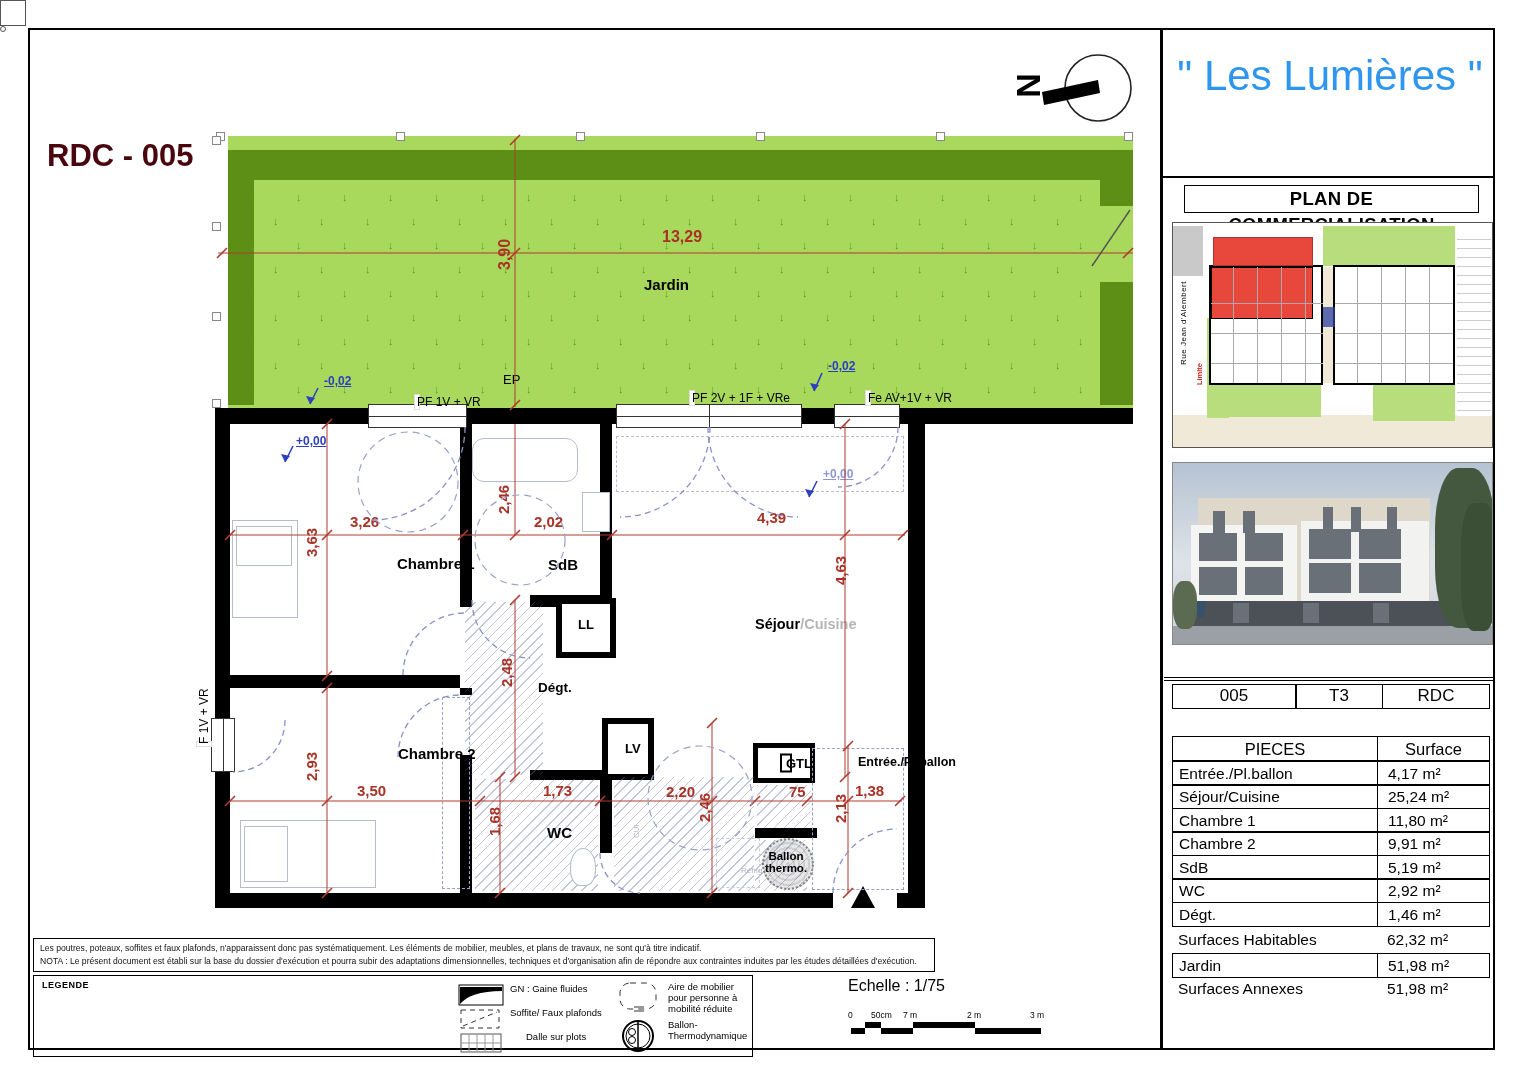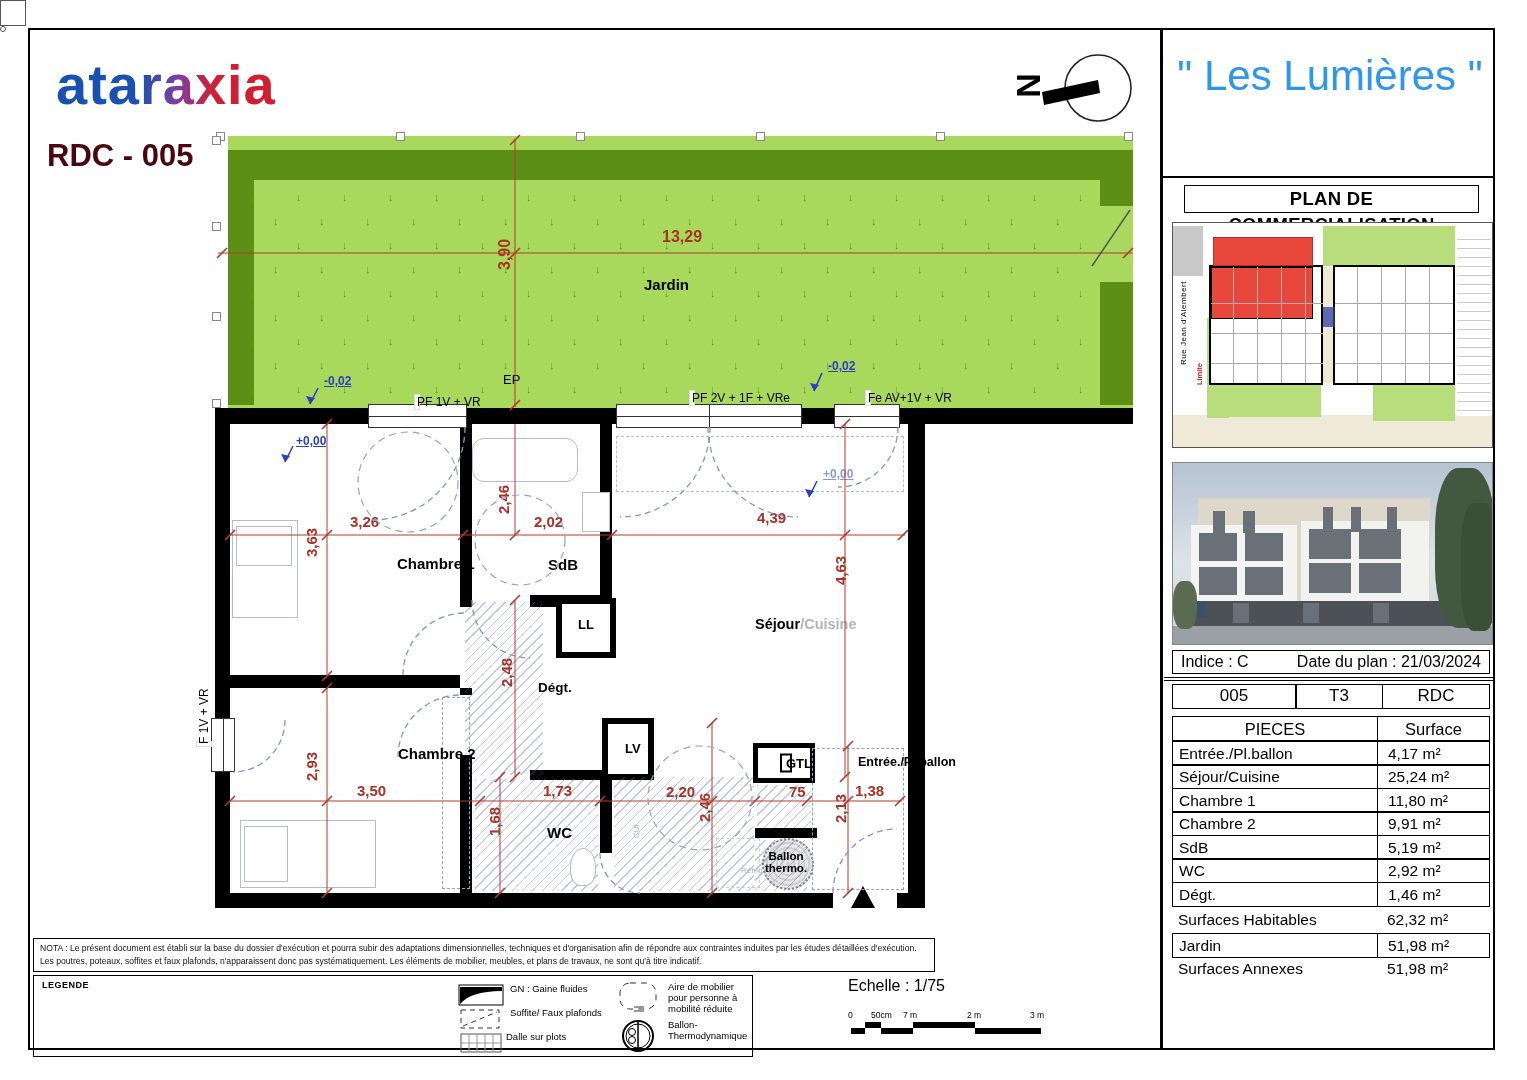--- a/index.html
+++ b/index.html
@@ -25,21 +25,21 @@
   .siteplan{position:absolute;left:1172px;top:222px;width:321px;height:226px;border:1px solid #555;
             box-sizing:border-box;background:#fff;overflow:hidden;}
   .photo{position:absolute;left:1172px;top:462px;width:321px;height:183px;border:1px solid #888;
          box-sizing:border-box;background:linear-gradient(#b6c3d2,#dde3e8 55%,#cfd5da);overflow:hidden;}
   .meta-row{position:absolute;left:1172px;top:650px;width:318px;height:24px;border:1.5px solid #000;
             box-sizing:border-box;display:flex;justify-content:space-between;align-items:center;
             font-size:16px;padding:0 8px;}
   .dbl{position:absolute;left:1164px;width:330px;height:4px;border-top:1.5px solid #000;border-bottom:1.5px solid #000;box-sizing:border-box;}
   .ubox{position:absolute;top:684px;height:25px;border:1.5px solid #000;box-sizing:border-box;
         text-align:center;font-size:17px;line-height:22px;}
-  .trow{position:absolute;left:1172px;width:318px;height:25px;box-sizing:border-box;display:flex;font-size:15.5px;}
+  .trow{position:absolute;left:1172px;width:318px;height:25px;box-sizing:border-box;display:flex;font-size:15.5px;margin-top:20px;}
   .trow.boxed{border:1.5px solid #000;}
   .trow .c1{width:205px;box-sizing:border-box;padding:3px 0 0 6px;}
   .trow.boxed .c1{border-right:1.5px solid #000;}
   .trow .c2{flex:1;box-sizing:border-box;padding:3px 0 0 10px;}
   .trow.hdr{font-size:16.5px;}
   .trow.hdr .c1,.trow.hdr .c2{text-align:center;padding-left:0;}
 
   
   .wall{position:absolute;background:#000;}
   .grass{position:absolute;left:228px;top:136px;width:905px;height:272px;background:#a8d95c;}
@@ -76,21 +76,20 @@
   .echelle{position:absolute;left:848px;top:977px;font-size:16px;}
   .sb-lbl{position:absolute;top:1010px;font-size:8.5px;}
   .sb-seg{position:absolute;height:6px;background:#000;}
 </style>
 </head>
 <body>
 
 <div class="page">
   <div class="frame"></div>
 
-  <div class="logo">ataraxia</div>
   <div class="unitref">RDC - 005</div>
 
   <div class="north-n">N</div>
 
   <div id="planlayer" class="abs" style="left:0;top:0;width:1160px;height:1080px;">
       <div class="grass"></div>
       <div class="hedge" style="left: 228px; top: 150px; width: 905px; height: 30px;"></div>
       <div class="hedge" style="left: 228px; top: 180px; width: 26px; height: 225px;"></div>
       <div class="hedge" style="left: 1100px; top: 180px; width: 33px; height: 26px;"></div>
       <div class="hedge" style="left: 1100px; top: 282px; width: 33px; height: 123px;"></div>
@@ -518,24 +517,20 @@
       <div class="abs" style="left: 186px; top: 100px; width: 42px; height: 30px; background: rgb(106, 112, 119);"></div>
       <div class="abs" style="left: 60px; top: 140px; width: 16px; height: 20px; background: rgb(106, 112, 119);"></div>
       <div class="abs" style="left: 130px; top: 140px; width: 16px; height: 20px; background: rgb(106, 112, 119);"></div>
       <div class="abs" style="left: 200px; top: 140px; width: 16px; height: 20px; background: rgb(106, 112, 119);"></div>
       <div class="abs" style="left: 262px; top: 5px; width: 60px; height: 160px; background: rgb(68, 88, 63); border-radius: 38%;"></div>
       <div class="abs" style="left: 288px; top: 40px; width: 36px; height: 128px; background: rgb(58, 79, 54); border-radius: 34%;"></div>
       <div class="abs" style="left: 0px; top: 118px; width: 24px; height: 48px; background: rgb(90, 107, 81); border-radius: 40%;"></div>
       <div class="abs" style="left: 24px; top: 138px; width: 8px; height: 16px; background: rgb(55, 80, 107); border-radius: 3px;"></div>
     </div>
 
-  <div class="meta-row">
-    <span>Indice : C</span>
-    <span>Date du plan : 21/03/2024</span>
-  </div>
   <div class="dbl" style="top:677px;"></div>
   <div class="ubox" style="left:1172px;width:124px;">005</div>
   <div class="ubox" style="left:1295.5px;width:87px;">T3</div>
   <div class="ubox" style="left:1382px;width:108px;">RDC</div>
 
   <div id="surftable">
       <div class="trow boxed hdr" style="top: 716px;">
         <div class="c1">PIECES</div>
         <div class="c2">Surface</div>
       </div>
@@ -575,40 +570,40 @@
         <div class="c1">Jardin</div>
         <div class="c2">51,98 m²</div>
       </div>
       <div class="trow" style="top: 956.5px;">
         <div class="c1">Surfaces Annexes</div>
         <div class="c2">51,98 m²</div>
       </div>
     </div>
 
   <div class="nota">
+    <div>Les poutres, poteaux, soffites et faux plafonds, n'apparaissent donc pas systématiquement. Les éléments de mobilier, meubles, et plans de travaux, ne sont qu'à titre indicatif.</div>
     <div>NOTA : Le présent document est établi sur la base du dossier d'exécution et pourra subir des adaptations dimensionnelles, techniques et d'organisation afin de répondre aux contraintes induites par les études détaillées d'exécution.</div>
-    <div>Les poutres, poteaux, soffites et faux plafonds, n'apparaissent donc pas systématiquement. Les éléments de mobilier, meubles, et plans de travaux, ne sont qu'à titre indicatif.</div>
   </div>
   <div class="legend" id="legendbox">
     <div class="leg-title">LEGENDE</div>
       <div class="abs" style="left: 424px; top: 6px;"><svg width="46" height="26">
           <rect x="1" y="3" width="44" height="20" fill="none" stroke="#000"></rect>
           <path d="M2,22 L2,5 L44,5 L44,9 C22,9 9,14 2,22 Z" fill="#000"></path>
         </svg></div>
       <div class="leg-item-lbl abs" style="left: 476px; top: 8px; white-space: pre;">GN : Gaine fluides</div>
       <div class="abs" style="left: 424px; top: 30px;"><svg width="46" height="26">
           <rect x="3" y="4" width="38" height="18" fill="none" stroke="#333" stroke-dasharray="5 4"></rect>
           <line x1="5" y1="20" x2="39" y2="6" stroke="#333" stroke-dasharray="5 4"></line>
         </svg></div>
       <div class="leg-item-lbl abs" style="left: 476px; top: 32px; white-space: pre;">Soffite/ Faux plafonds</div>
       <div class="abs" style="left: 424px; top: 54px;"><svg width="46" height="26">
           <rect x="3" y="4" width="40" height="18" fill="none" stroke="#555"></rect>
           <path d="M11,4 V22 M19,4 V22 M27,4 V22 M35,4 V22 M3,13 H43" stroke="#999" fill="none"></path>
         </svg></div>
-      <div class="leg-item-lbl abs" style="left: 472px; top: 56px; white-space: pre;">Dalle sur plots</div>
+      <div class="leg-item-lbl abs" style="left: 492px; top: 56px; white-space: pre;">Dalle sur plots</div>
       <div class="abs" style="left: 582px; top: 4px;"><svg width="46" height="34">
           <rect x="4" y="3" width="36" height="26" rx="10" fill="none" stroke="#333" stroke-dasharray="6 5"></rect>
           <path d="M18,31 H28 M18,27 H28" stroke="#333"></path>
         </svg></div>
       <div class="leg-item-lbl abs" style="left: 634px; top: 6px; white-space: pre;">Aire de mobilier
 pour personne à
 mobilité réduite</div>
       <div class="abs" style="left: 582px; top: 42px;"><svg width="46" height="36">
           <circle cx="22" cy="18" r="15" fill="none" stroke="#000" stroke-width="2"></circle>
           <circle cx="22" cy="18" r="12" fill="none" stroke="#000"></circle>

